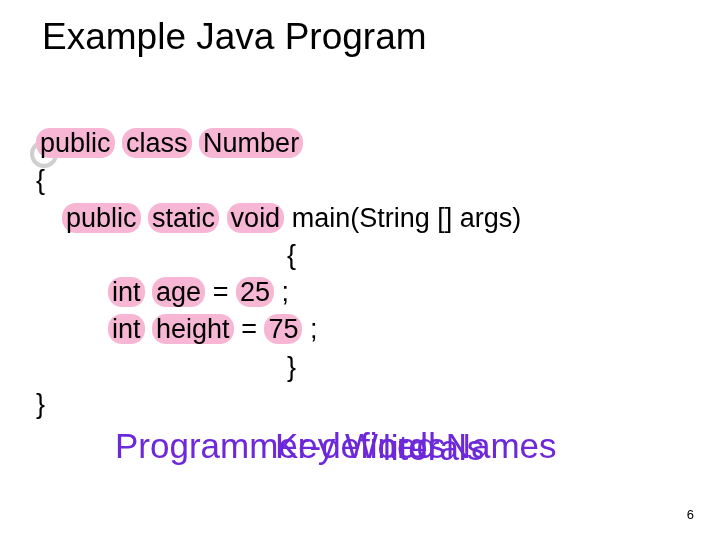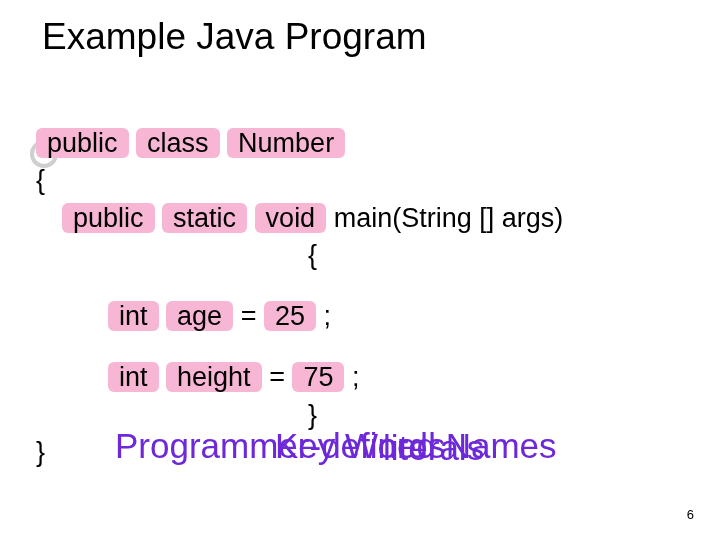--- a/index.html
+++ b/index.html
@@ -33,25 +33,25 @@
   .code-block {
     position: absolute;
     top: 125px;
     left: 36px;
     font-size: 27px;
     line-height: 1.38;
     color: #000;
   }
   .hl {
     background: #f7b6d3;
-    border-radius: 6px;
-    padding: 0 11px;
+    border-radius: 14px;
+    padding: 0 4px;
   }
   .indent1 { padding-left: 26px; text-align: center; }
-  .indent2 { padding-left: 72px; margin-top: 24px; }
+  .indent2 { padding-left: 72px; }
   .overlap {
     position: absolute;
     top: 428px;
     left: 115px;
     width: 550px;
     height: 70px;
     font-size: 35px;
     color: #6d28d9;
   }
   .ov {

